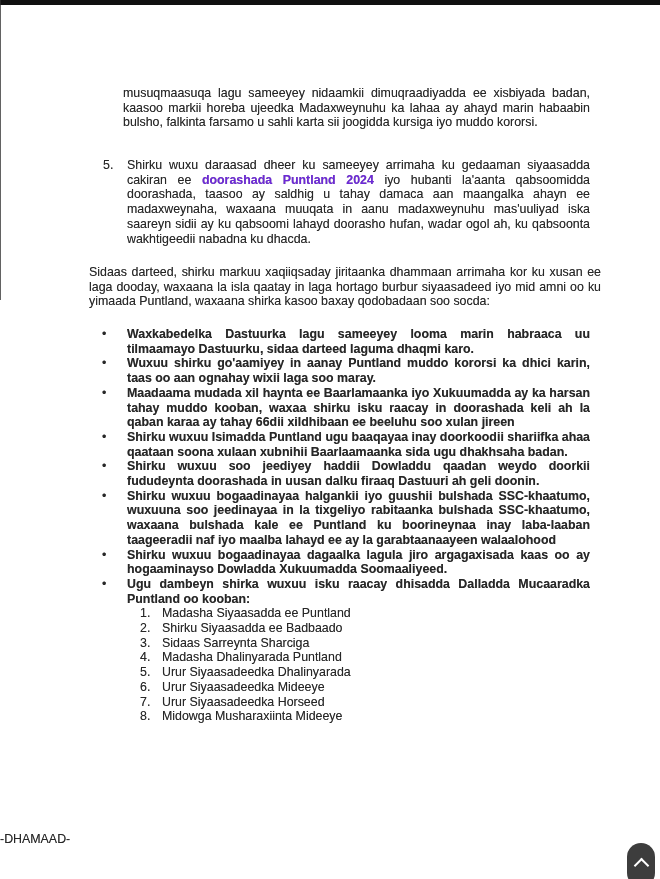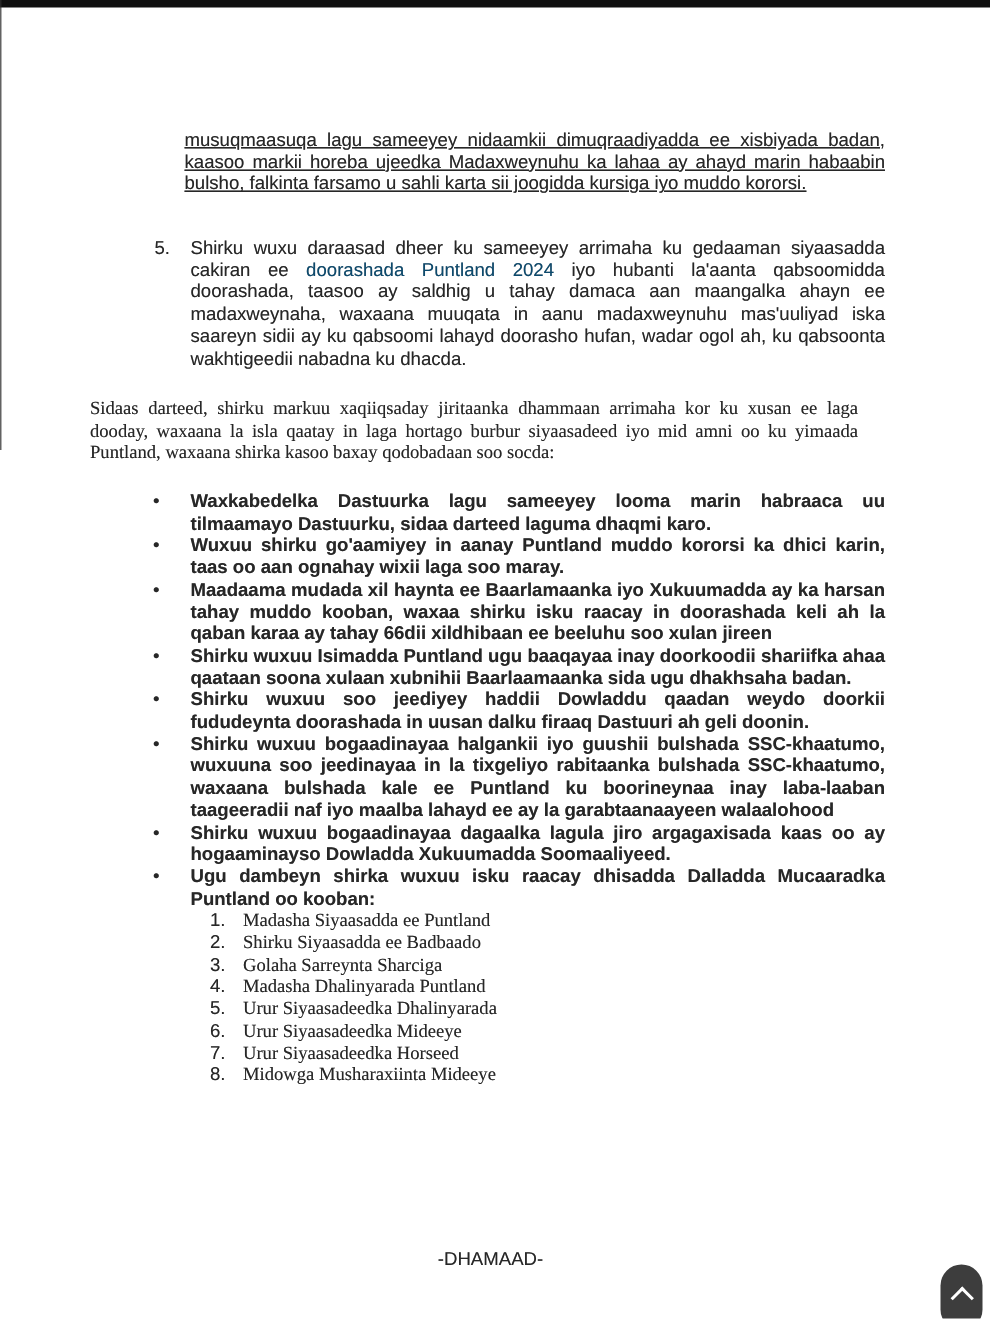--- a/index.html
+++ b/index.html
@@ -21,42 +21,42 @@
     background: #101010;
   }
   .left-edge-line {
     position: absolute; top: 0; left: 0;
     width: 1px; height: 300px;
     background: #2e2e2e; opacity: 0.75;
   }
 
   .para { text-align: justify; position: absolute; }
 
-  .para-intro { left: 123px; top: 86px;  width: 467px; text-decoration: underline; }
+  .para-intro { left: 123px; top: 86px;  width: 467px; }
 
   .point-five { position: absolute; left: 103px; top: 158px; width: 487px; display: flex; }
   .point-five .num { width: 24px; flex: 0 0 24px; }
   .point-five .body { flex: 1; text-align: justify; }
-  .bold-inline { font-weight: normal; color: #0c4a6e; }
+  .bold-inline { font-weight: bold; color: #6d28d9; }
 
-  .para-conclusion { left: 60px; top: 265px; width: 512px; font-family: Liberation Serif, serif; }
+  .para-conclusion { left: 89px; top: 265px; width: 512px; }
 
   .list-block { position: absolute; left: 102px; top: 327px; width: 488px; }
   .bullet-row { display: flex; }
   .bullet-row .marker { width: 25px; flex: 0 0 25px; }
   .bullet-row .btext { flex: 1; text-align: justify; font-weight: bold; }
 
   .coalition-list { margin-left: 38px; }
   .coalition-row { display: flex; }
   .coalition-row .cnum { width: 22px; flex: 0 0 22px; }
-  .coalition-row .clabel { flex: 1; font-family: Liberation Serif, serif; }
+  .coalition-row .clabel { flex: 1; }
 
   .footer-line {
     position: absolute; left: 0; top: 832px; width: 654px;
-    text-align: center;
+    text-align: left;
   }
 
   .scroll-top-button {
     position: absolute; right: 5px; bottom: -8px;
     width: 28px; height: 44px;
     border-radius: 14px;
     background: #3d3d3d;
     border: none;
     cursor: pointer;
     display: flex; align-items: flex-start; justify-content: center;
@@ -124,21 +124,21 @@
     <div class="coalition-row">
       <span class="cnum">1.</span>
       <span class="clabel">Madasha Siyaasadda ee Puntland</span>
     </div>
     <div class="coalition-row">
       <span class="cnum">2.</span>
       <span class="clabel">Shirku Siyaasadda ee Badbaado</span>
     </div>
     <div class="coalition-row">
       <span class="cnum">3.</span>
-      <span class="clabel">Golaha Sarreynta Sharciga</span>
+      <span class="clabel">Sidaas Sarreynta Sharciga</span>
     </div>
     <div class="coalition-row">
       <span class="cnum">4.</span>
       <span class="clabel">Madasha Dhalinyarada Puntland</span>
     </div>
     <div class="coalition-row">
       <span class="cnum">5.</span>
       <span class="clabel">Urur Siyaasadeedka Dhalinyarada</span>
     </div>
     <div class="coalition-row">

